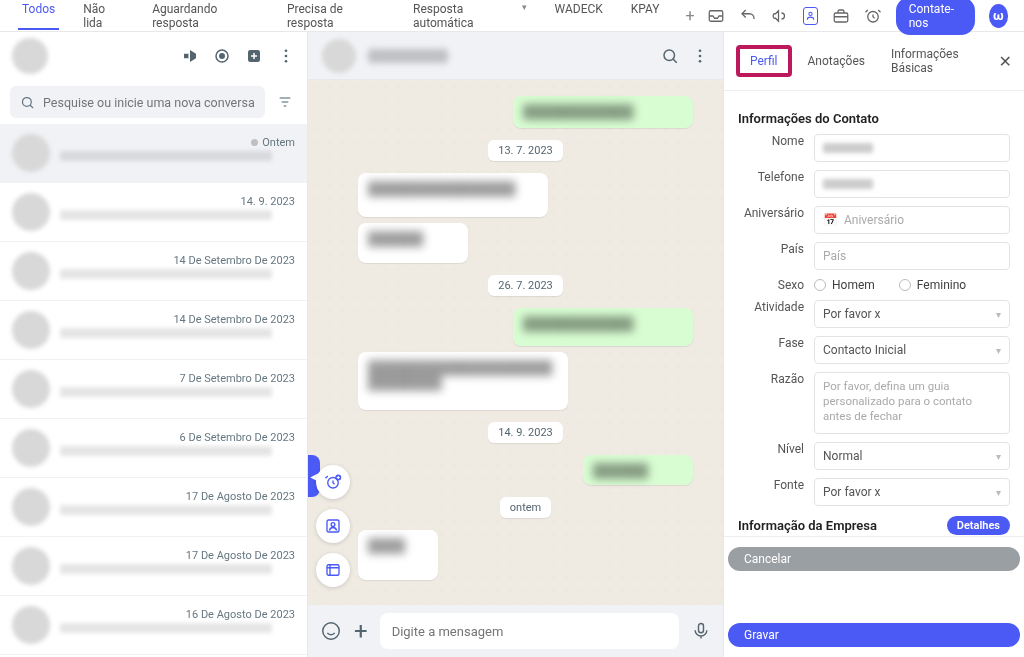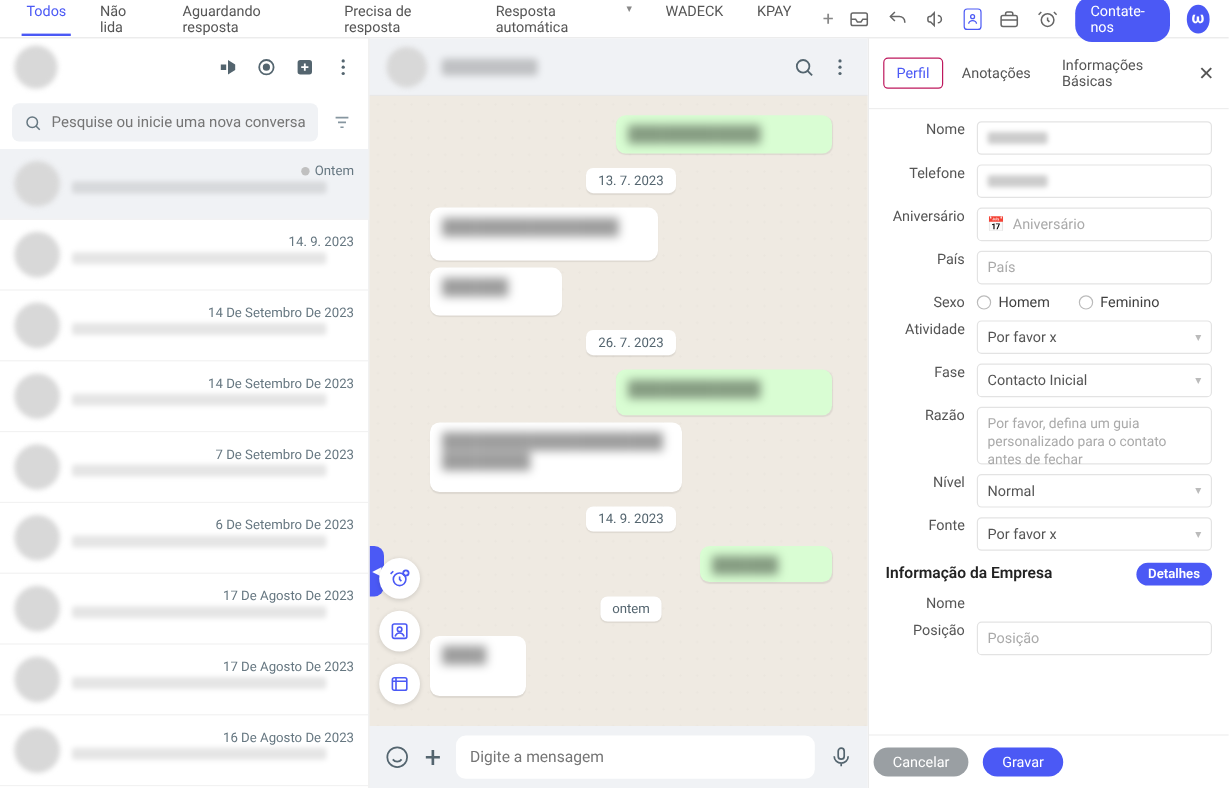--- a/index.html
+++ b/index.html
@@ -66,41 +66,41 @@
 
   .composer { height: 52px; display: flex; align-items: center; padding: 0 12px; gap: 12px; background: #f0f2f5; }
   .composer .icon { color: #54656f; font-size: 20px; cursor: pointer; }
   .compose-input { flex: 1; background: #fff; border-radius: 8px; height: 36px; display: flex; align-items: center; padding: 0 12px; }
   .compose-input input { border: none; outline: none; flex: 1; font-size: 13px; color: #555; }
 
   
   .col-side { width: 300px; display: flex; flex-direction: column; min-height: 0; }
   .side-tabs { display: flex; align-items: center; padding: 10px 12px; gap: 6px; border-bottom: 1px solid #eee; }
   .side-tab { padding: 5px 10px; font-size: 12px; color: #555; border-radius: 4px; cursor: pointer; }
-  .side-tab.active { border: 1px solid #be185d; color: #4b59f5; }
+  .side-tab.active { border: 4px solid #be185d; color: #4b59f5; }
   .side-close { margin-left: auto; color: #555; cursor: pointer; font-size: 16px;}
   .side-body { flex: 1; overflow-y: auto; padding: 10px 14px 0 14px; }
   .sec-title { font-size: 13px; font-weight: 600; color: #222; margin: 10px 0 8px 0; display: flex; align-items: center; justify-content: space-between;}
   .form-row { display: flex; align-items: flex-start; margin-bottom: 8px; gap: 10px;}
   .form-row label { width: 66px; text-align: right; font-size: 12px; color: #555; flex-shrink: 0;}
   .form-row .field { flex: 1; border: 1px solid #e3e3e3; border-radius: 4px; height: 28px; display: flex; align-items: center; padding: 0 8px; font-size: 12px; color: #555; background: #fff; position: relative;}
   .form-row .field.blurv { color: transparent; }
   .form-row .field.blurv::before { content:""; position:absolute; left:8px; width: 50px; height: 10px; background: rgba(0,0,0,0.2); filter: blur(2px); border-radius:2px;}
   .form-row .field.placeholder { color: #aaa; }
   .form-row .field .chev { margin-left: auto; color: #bbb; font-size: 10px;}
-  .form-row .field.textarea { height: 48px; align-items: flex-start; padding-top: 6px; color:#aaa; font-size: 11.5px; line-height: 1.3;}
+  .form-row .field.textarea { height: 62px; align-items: flex-start; padding-top: 6px; color:#aaa; font-size: 11.5px; line-height: 1.3;}
   .radio-row { display: flex; gap: 24px; flex: 1;}
   .radio { display: flex; align-items: center; gap: 6px; font-size: 12px; color: #404040;}
   .radio .dot { width: 12px; height: 12px; border: 1.3px solid #bbb; border-radius: 50%; }
   .pill { background: #4b59f5; color: #fff; font-size: 11px; padding: 3px 10px; border-radius: 10px; cursor: pointer;}
 
-  .side-footer { border-top: 1px solid #eee; padding: 10px 4px; display: flex; gap: 12px; }
+  .side-footer { border-top: 1px solid #eee; padding: 10px 4px; display: flex; gap: 12px; flex-direction: column; }
   .btn { padding: 5px 16px; border-radius: 12px; font-size: 12px; cursor: pointer; }
   .btn.cancel { background: #9a9fa3; color: #fff; }
-  .btn.save { background: #4b59f5; color: #fff; }
+  .btn.save { background: #4b59f5; color: #fff; margin-top: 40px; }
 
   
   ::-webkit-scrollbar { width: 6px; }
   ::-webkit-scrollbar-thumb { background: rgba(0,0,0,0.15); border-radius: 3px; }
 
   svg { display: block; }
 </style>
 </head>
 <body>
 
@@ -397,20 +397,21 @@
 
     <div class="col-side">
       <div class="side-tabs">
         <div class="side-tab active">Perfil</div>
         <div class="side-tab">Anotações</div>
         <div class="side-tab">Informações Básicas</div>
         <div class="side-close">✕</div>
       </div>
       <div class="side-body">
 
+        <div class="sec-title">Informações do Contato</div>
         <div class="form-row">
             <label>Nome</label>
             <div class="field blurv"></div>
           </div>
         <div class="form-row">
             <label>Telefone</label>
             <div class="field blurv"></div>
           </div>
         <div class="form-row">
             <label>Aniversário</label>

